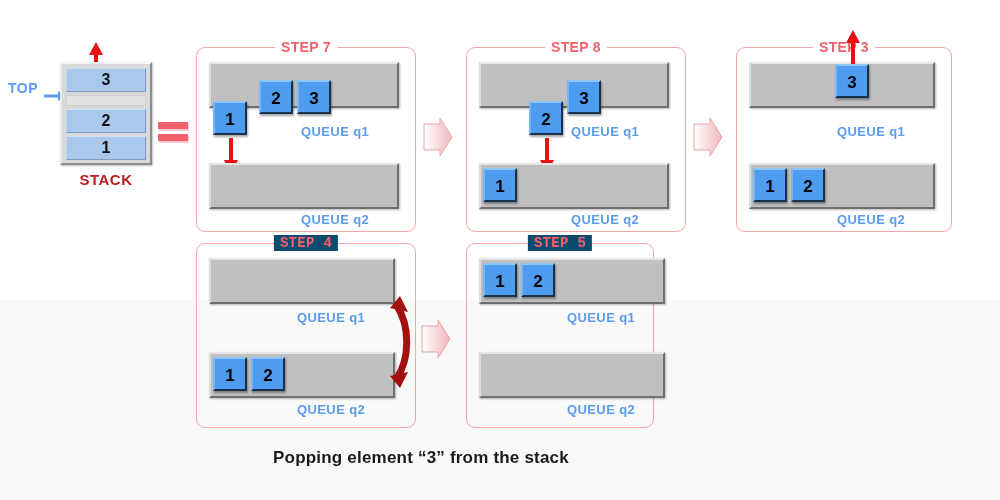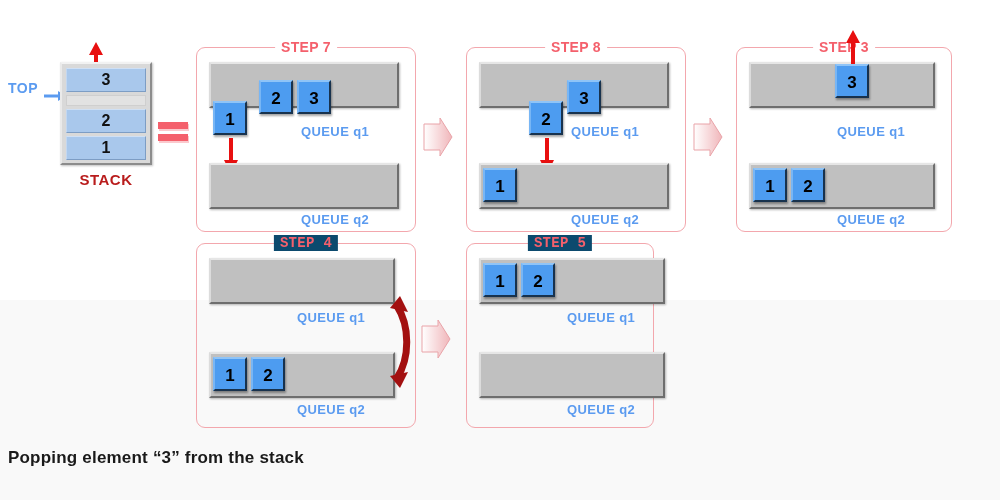--- a/index.html
+++ b/index.html
@@ -82,22 +82,22 @@
     box-shadow:1px 2px 2px rgba(0,0,0,.35);
   }
 
   
   .arrow-abs{position:absolute;}
 
   
   .chev{position:absolute;}
 
   .caption{
-    position:absolute;left:0;top:448px;width:842px;
-    font-size:17px;font-weight:bold;color:#1a1a1a;letter-spacing:.2px;padding-left:8px;
+    position:absolute;left:0;top:448px;width:842px;text-align:center;
+    font-size:17px;font-weight:bold;color:#1a1a1a;letter-spacing:.2px;
   }
 </style>
 </head>
 <body>
 
 <div id="canvas">
 
   <div class="bg-band"></div>
 
   <div class="top-label">TOP</div>

